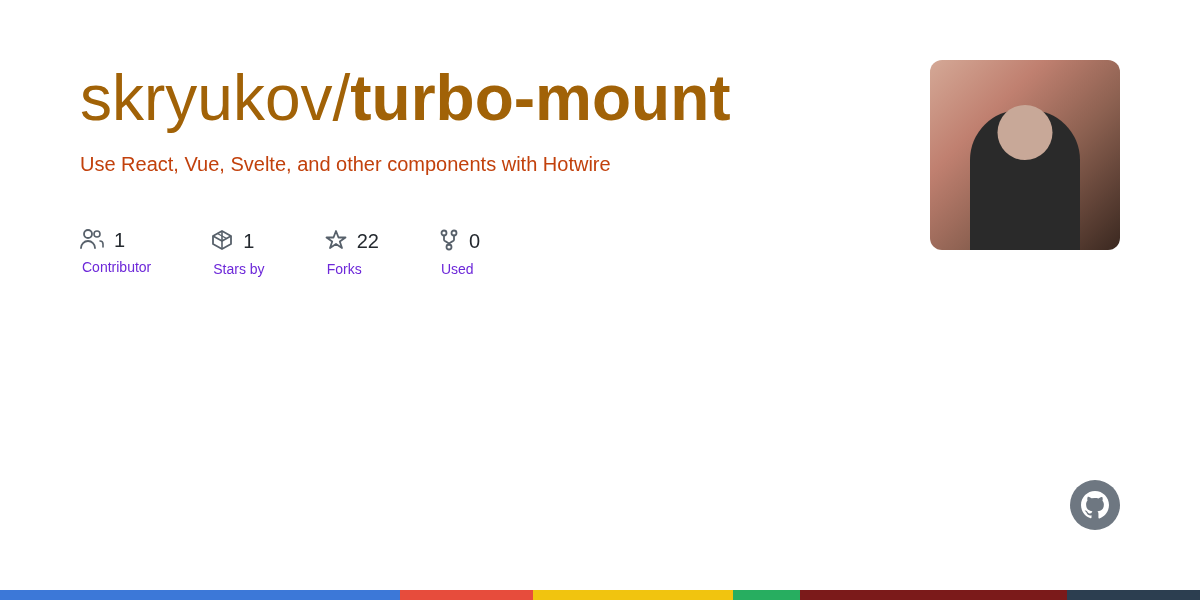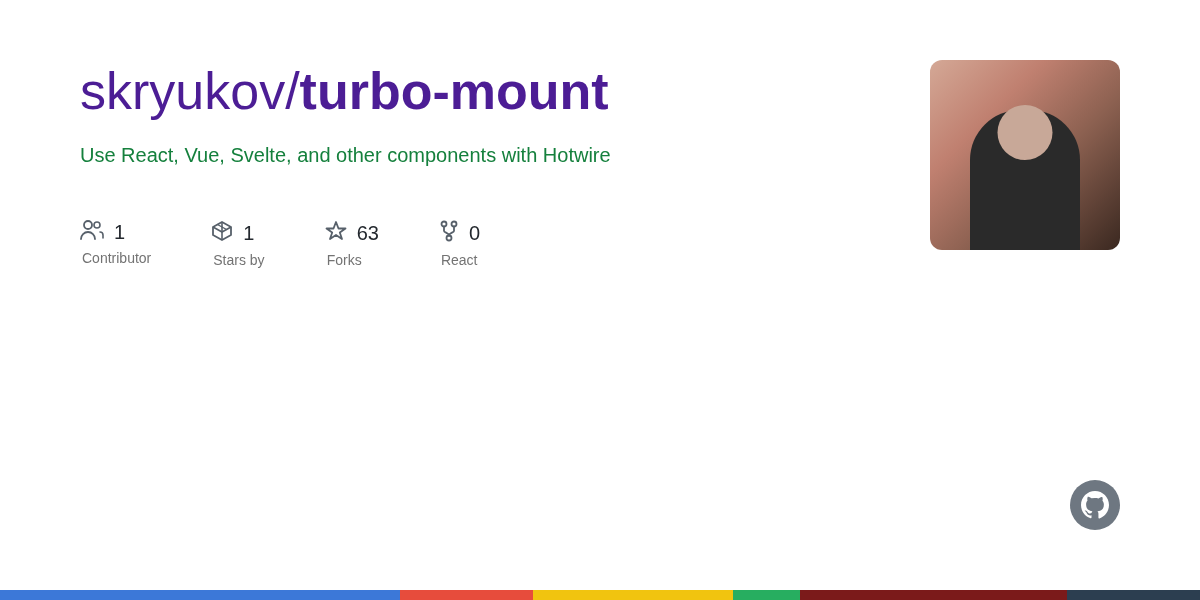--- a/index.html
+++ b/index.html
@@ -29,37 +29,37 @@
       justify-content: space-between;
       align-items: flex-start;
     }
 
     .left-section {
       flex: 1;
       max-width: 700px;
     }
 
     .repo-title {
-      font-size: 52px;
+      font-size: 64px;
       line-height: 1.2;
-      color: #4c1d95;
-      margin-bottom: 18px;
+      color: #a16207;
+      margin-bottom: 12px;
     }
 
     .repo-title .username {
       font-weight: 400;
     }
 
     .repo-title .reponame {
       font-weight: 700;
     }
 
     .repo-description {
       font-size: 20px;
-      color: #15803d;
+      color: #c2410c;
       line-height: 1.5;
       margin-bottom: 50px;
     }
 
     .stats-row {
       display: flex;
       gap: 60px;
       align-items: flex-start;
     }
 
@@ -77,21 +77,21 @@
     }
 
     .stat-number {
       font-size: 20px;
       color: #24292f;
       font-weight: 400;
     }
 
     .stat-label {
       font-size: 14px;
-      color: #737373;
+      color: #6d28d9;
       margin-top: 2px;
       padding-left: 2px;
     }
 
     .icon {
       display: inline-block;
       color: #57606a;
     }
 
     .avatar-section {
@@ -228,39 +228,39 @@
           <span class="stat-label">Stars by</span>
         </div>
 
         <div class="stat-item">
           <div class="stat-top">
             <span class="icon">
               <svg width="22" height="22" viewBox="0 0 22 22" fill="none" xmlns="http://www.w3.org/2000/svg">
                 <path d="M11 2L13.5 8.5H20.5L14.8 12.5L17 19L11 15L5 19L7.2 12.5L1.5 8.5H8.5L11 2Z" stroke="#57606a" stroke-width="1.8" fill="none" stroke-linejoin="round"></path>
               </svg>
             </span>
-            <span class="stat-number">63</span>
+            <span class="stat-number">22</span>
           </div>
           <span class="stat-label">Forks</span>
         </div>
 
         <div class="stat-item">
           <div class="stat-top">
             <span class="icon">
               <svg width="20" height="22" viewBox="0 0 20 22" fill="none" xmlns="http://www.w3.org/2000/svg">
                 <circle cx="5" cy="4" r="2.5" stroke="#57606a" stroke-width="1.8" fill="none"></circle>
                 <circle cx="15" cy="4" r="2.5" stroke="#57606a" stroke-width="1.8" fill="none"></circle>
                 <circle cx="10" cy="18" r="2.5" stroke="#57606a" stroke-width="1.8" fill="none"></circle>
                 <path d="M5 6.5V11C5 12.5 10 13 10 15.5" stroke="#57606a" stroke-width="1.8" fill="none" stroke-linecap="round"></path>
                 <path d="M15 6.5V11C15 12.5 10 13 10 15.5" stroke="#57606a" stroke-width="1.8" fill="none" stroke-linecap="round"></path>
               </svg>
             </span>
             <span class="stat-number">0</span>
           </div>
-          <span class="stat-label">React</span>
+          <span class="stat-label">Used</span>
         </div>
 
       </div>
     </div>
 
     <div class="avatar-section">
       <div class="avatar-img">
         
       </div>
     </div>

